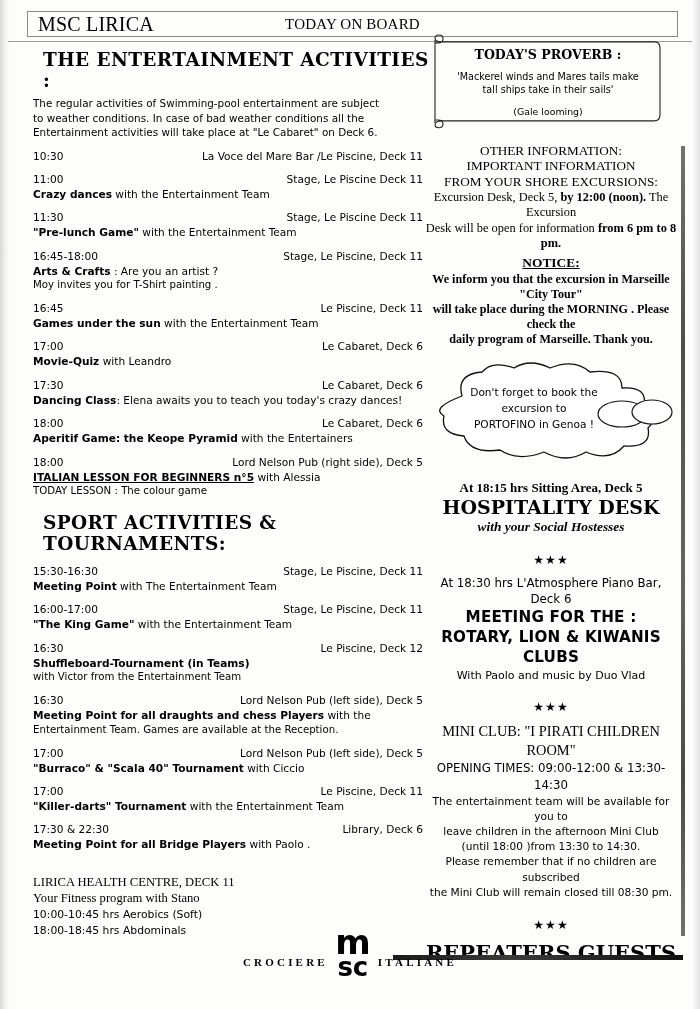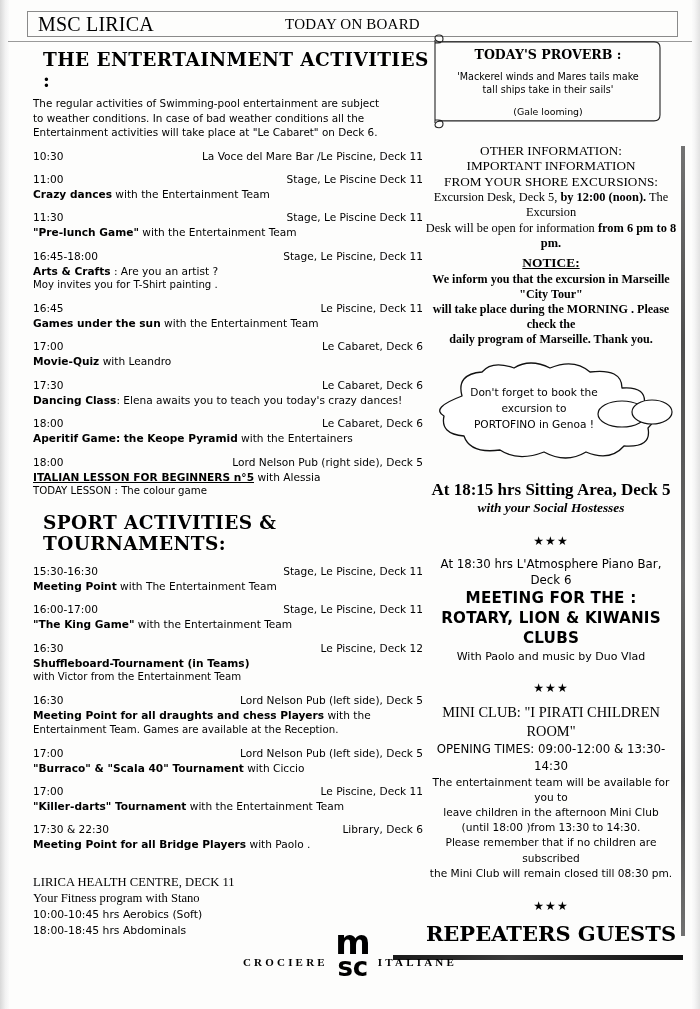--- a/index.html
+++ b/index.html
@@ -224,21 +224,21 @@
     text-align: center;
     font-family: "DejaVu Sans", sans-serif;
     font-weight: 400;
     font-size: 10.6px;
     line-height: 16px;
   }
 
   .hosp-when {
     font-family: "Liberation Serif", serif;
     font-weight: 700;
-    font-size: 17px;
+    font-size: 13px;
     margin-top: 4px;
   }
   .hosp-title {
     font-family: "DejaVu Serif", "Liberation Serif", serif;
     font-weight: 700;
     font-size: 19px;
     line-height: 23px;
   }
   .hosp-sub {
     font-family: "Liberation Serif", serif;
@@ -546,20 +546,21 @@
       </svg>
       <div class="cloud-text">
         <div>Don't forget to book the</div>
         <div>excursion to</div>
         <div>PORTOFINO in Genoa !</div>
       </div>
     </div>
 
     <div>
       <div class="hosp-when">At 18:15 hrs  Sitting Area, Deck 5</div>
+      <div class="hosp-title">HOSPITALITY DESK</div>
       <div class="hosp-sub">with your Social Hostesses</div>
     </div>
 
     <div>
       <div class="stars">★★★</div>
       <div class="sans-blk meet-when">At 18:30 hrs L'Atmosphere Piano Bar, Deck 6</div>
       <div class="sans-blk meet-title">MEETING FOR THE :</div>
       <div class="sans-blk meet-clubs">ROTARY, LION &amp; KIWANIS CLUBS</div>
       <div class="sans-blk meet-with">With Paolo and  music by Duo Vlad</div>
     </div>

